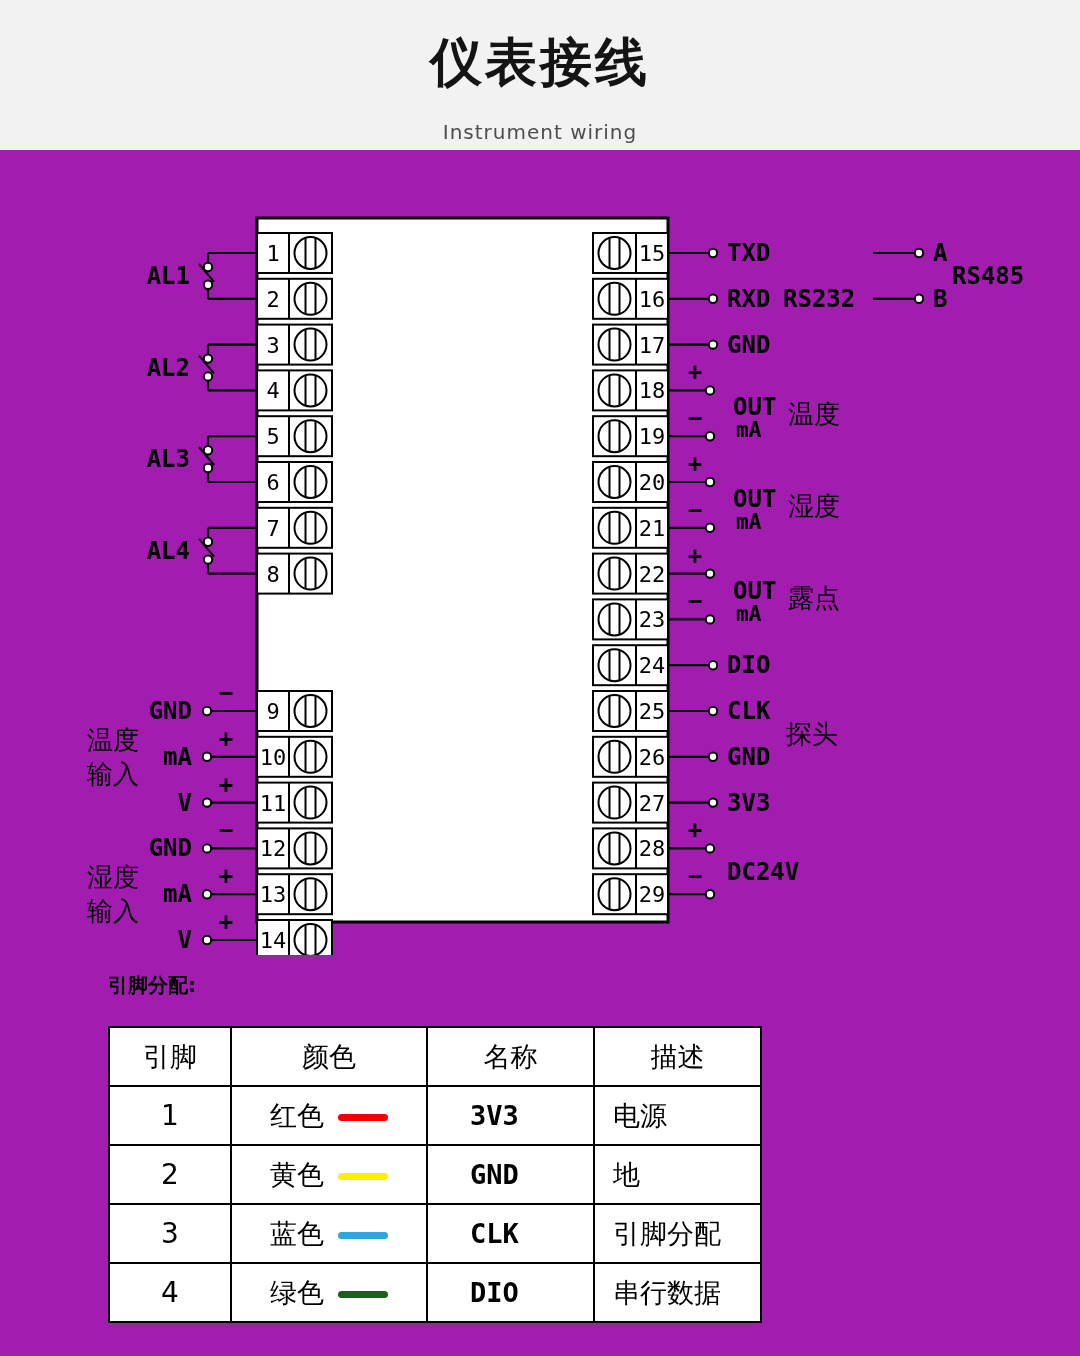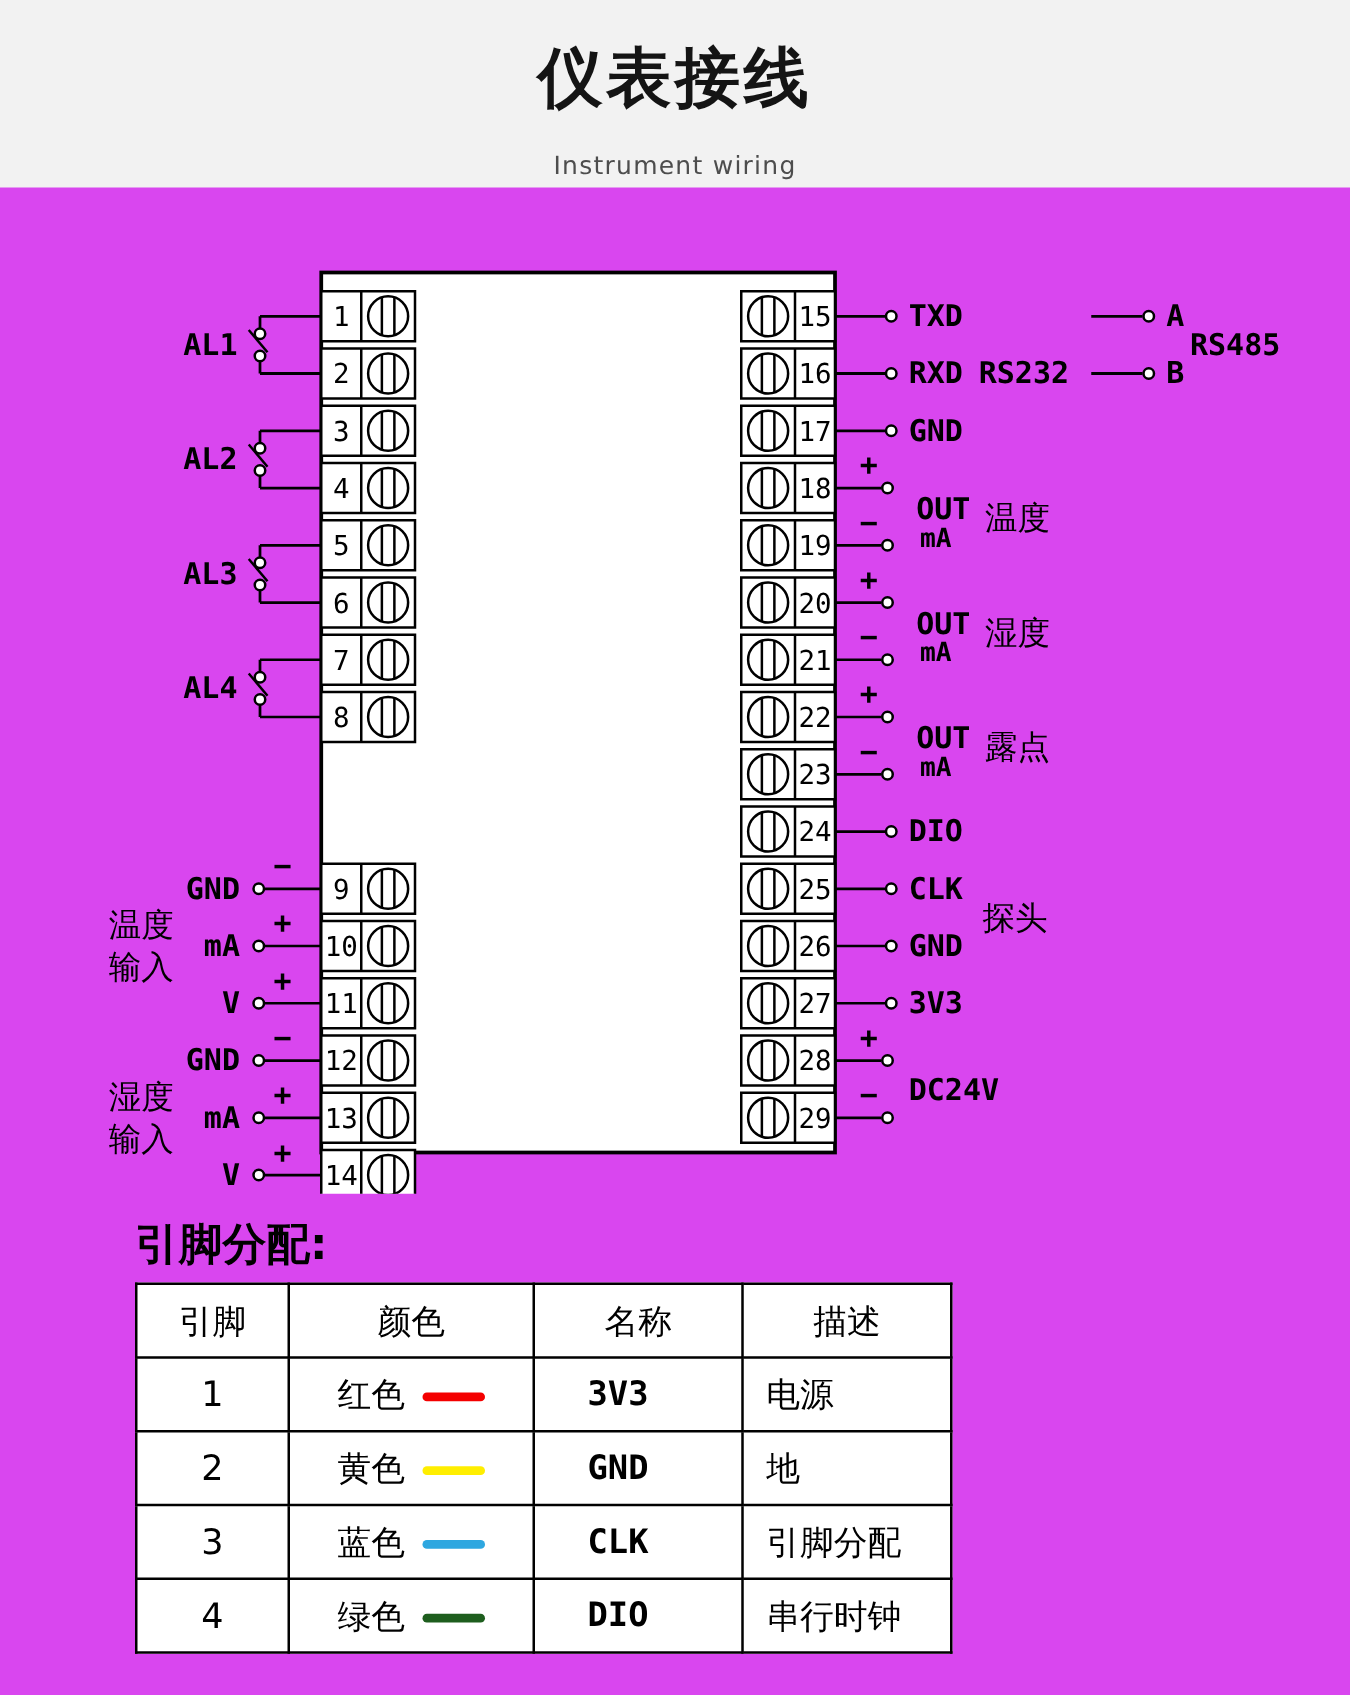--- a/index.html
+++ b/index.html
@@ -1,28 +1,28 @@
 <!DOCTYPE html>
 <html><head>
 <meta charset="utf-8">
 <style>
   * { margin:0; padding:0; box-sizing:border-box; }
   html,body { background:#ffffff; }
   body { font-family:"DejaVu Sans","Liberation Sans",sans-serif; color:#000; }
-  .page { position:relative; width:1080px; height:1356px; background:#d946ef; overflow:hidden; }
+  .page { position:relative; width:1080px; height:1356px; background:#a21caf; overflow:hidden; }
 
   .hero { position:absolute; top:0; left:0; width:1080px; height:150px; background:#f2f2f2; text-align:center; }
   .hero h1 { padding-top:28px; font-size:52px; font-weight:700; color:#141414; letter-spacing:3px; }
   .hero p { margin-top:22px; font-size:20px; color:#4d4d4d; letter-spacing:1px; }
 
   #diagram { position:absolute; top:185px; left:0; }
   #diagram text { font-family:"DejaVu Sans Mono","Liberation Mono",monospace; fill:#000; }
   #diagram text.cjk { font-family:"DejaVu Sans","Liberation Sans",sans-serif; }
 
-  .pin-heading { position:absolute; left:108px; top:972px; font-size:35px; font-weight:700; color:#000; }
+  .pin-heading { position:absolute; left:108px; top:972px; font-size:20px; font-weight:700; color:#000; }
 
   .pin-table { position:absolute; left:108px; top:1026px; width:652px; border-collapse:collapse; table-layout:fixed; background:#fff; }
   .pin-table th, .pin-table td { border:2px solid #000; height:59px; text-align:center; font-size:27px; color:#000; padding:0; vertical-align:middle; }
   .pin-table th { font-weight:400; }
   .pin-table .c-pin { font-size:28px; }
   .pin-table .c-name { text-align:left; padding-left:42px; font-family:"DejaVu Sans Mono","Liberation Mono",monospace; font-weight:700; }
   .pin-table .c-desc { text-align:left; padding-left:18px;margin-top:44px; }
   .swatch { display:inline-block; width:50px; height:7px; border-radius:4px; margin-left:14px; vertical-align:middle; }
 </style>
 </head>
@@ -370,18 +370,18 @@
         <tr>
           <td class="c-pin">3</td>
           <td class="c-color"><span>蓝色</span><span class="swatch" style="background: rgb(46, 167, 224);"></span></td>
           <td class="c-name">CLK</td>
           <td class="c-desc">引脚分配</td>
         </tr>
         <tr>
           <td class="c-pin">4</td>
           <td class="c-color"><span>绿色</span><span class="swatch" style="background: rgb(30, 94, 30);"></span></td>
           <td class="c-name">DIO</td>
-          <td class="c-desc">串行时钟</td>
+          <td class="c-desc">串行数据</td>
         </tr>
       </tbody>
   </table>
 
 </div>
 
 </body></html>

